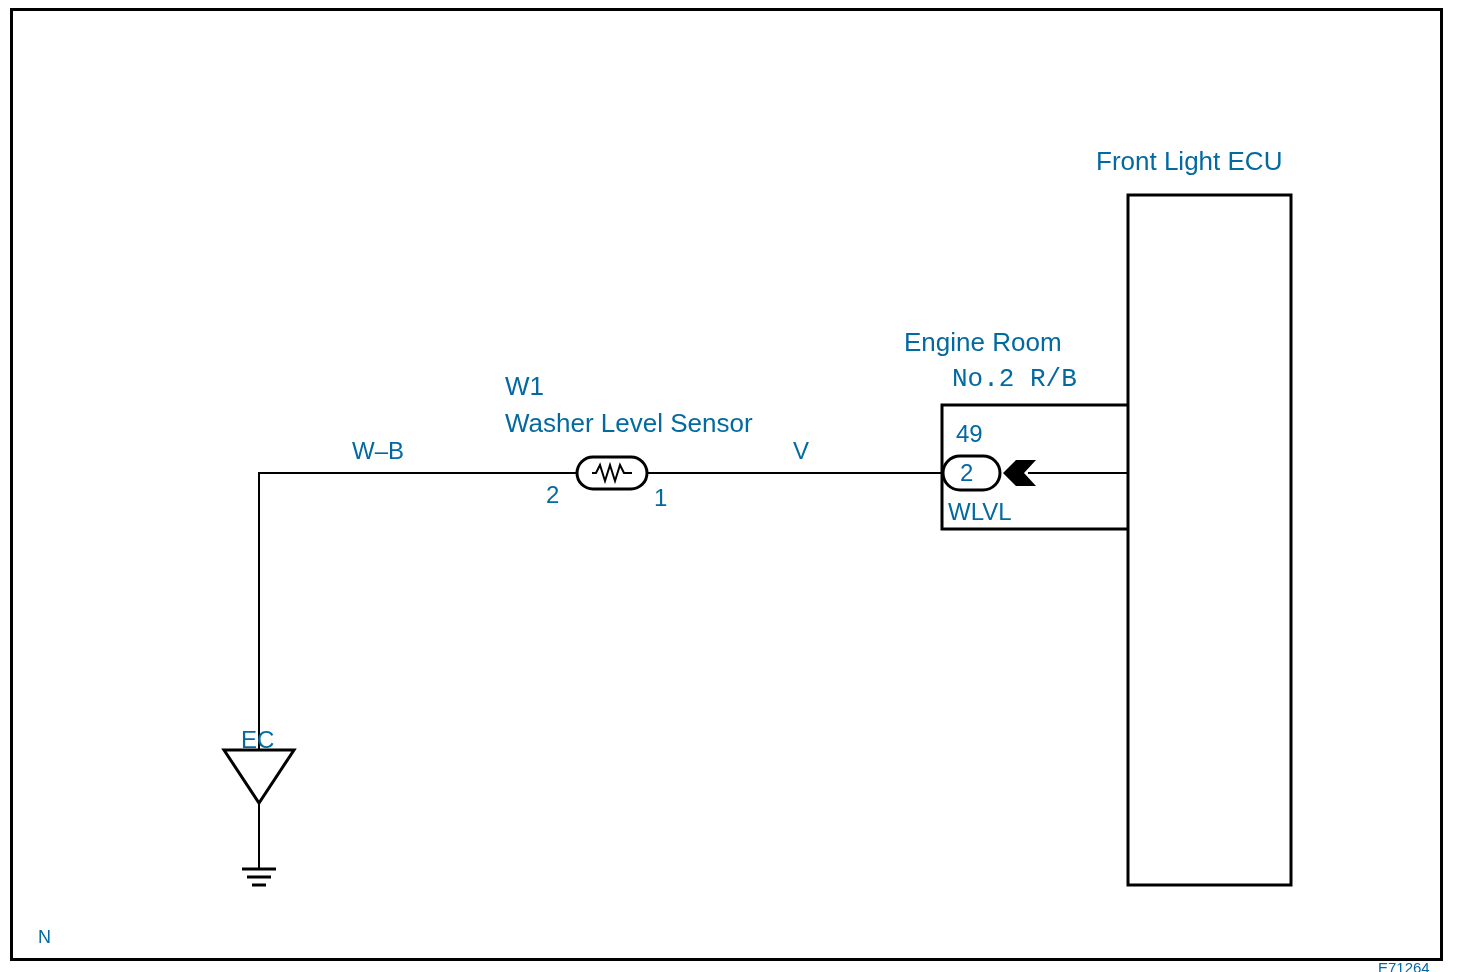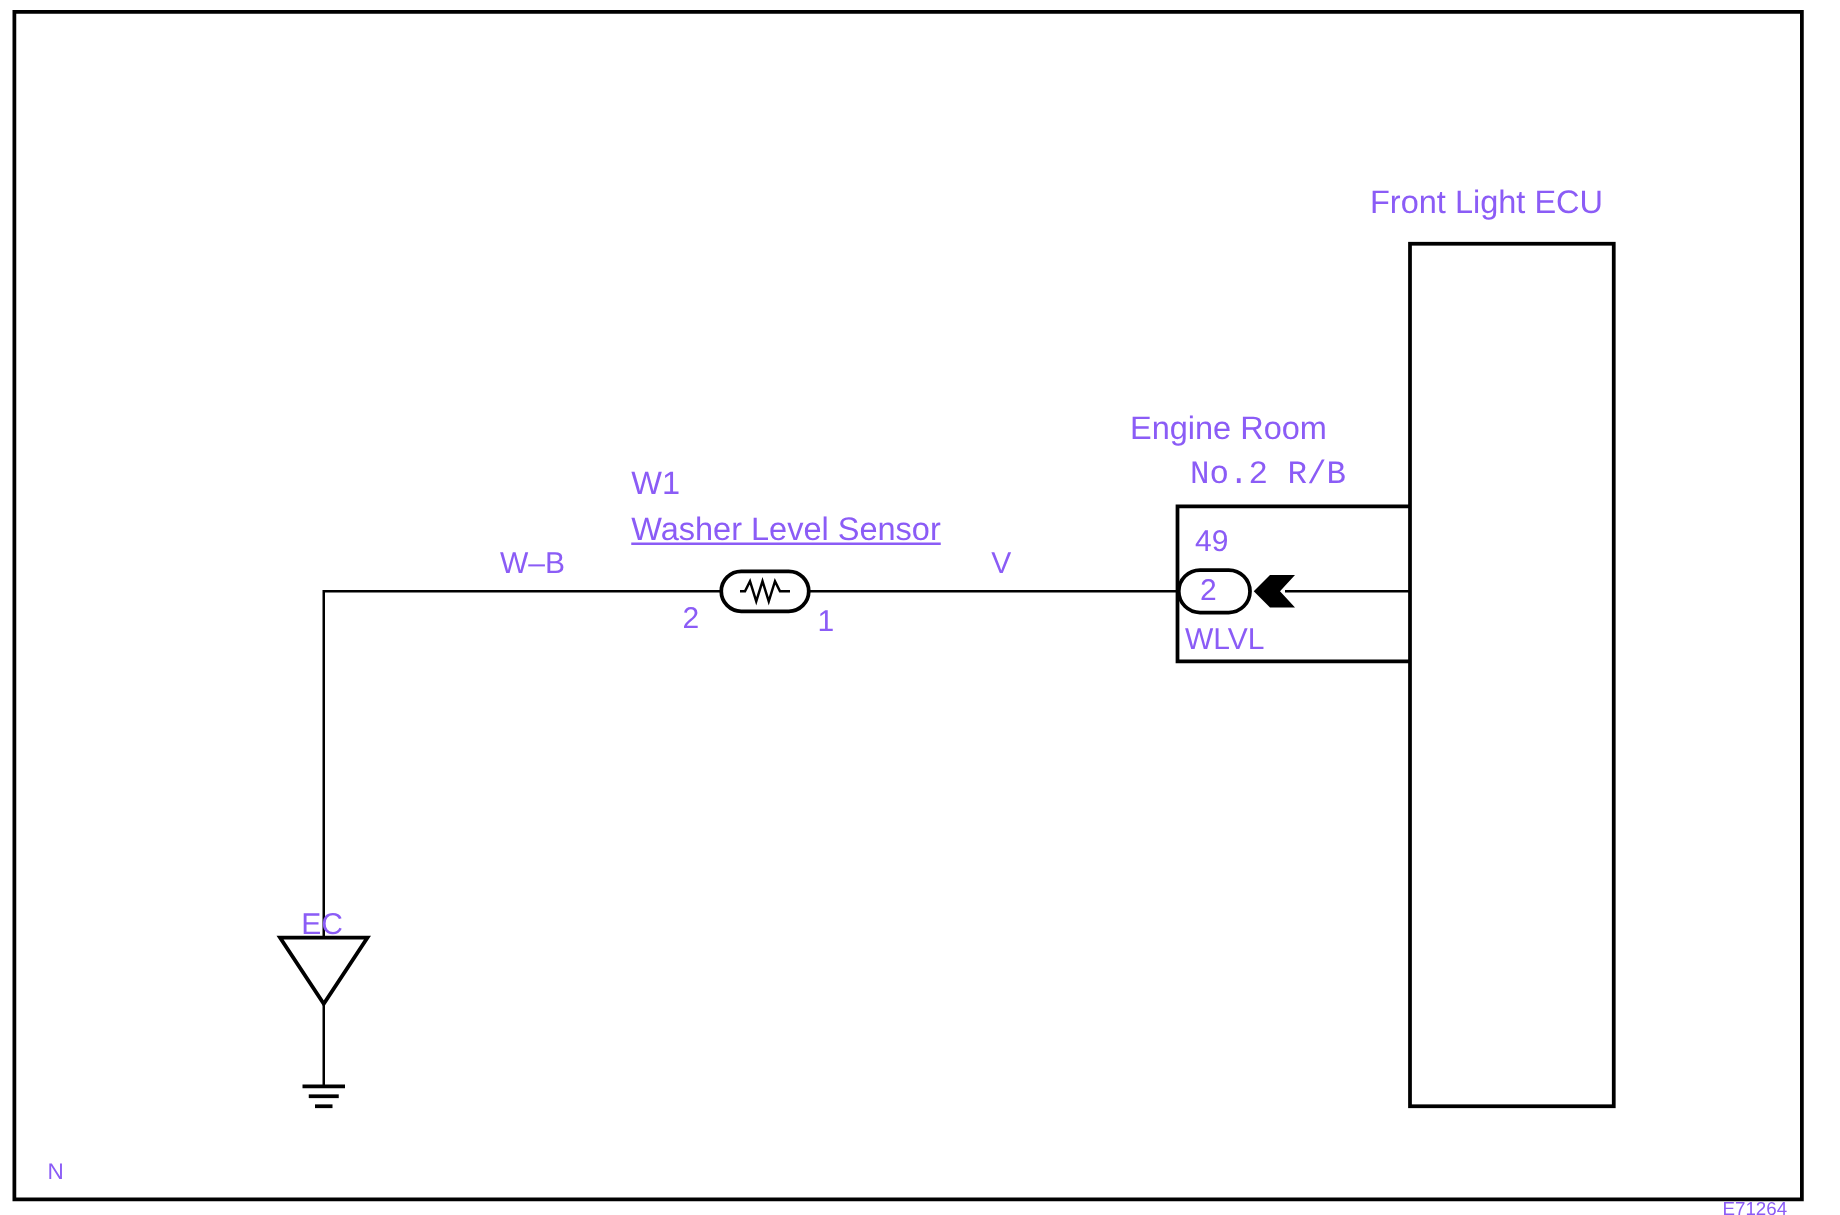--- a/index.html
+++ b/index.html
@@ -1,18 +1,18 @@
 <!DOCTYPE html>
 <html><head>
 <meta charset="utf-8">
 <style>
   html, body { margin:0; padding:0; background:#fff; }
   body { width:1472px; height:972px; position:relative; overflow:hidden; font-family:"Liberation Sans", sans-serif; color:#000; }
   svg { position:absolute; left:0; top:0; }
-  .lbl { position:absolute; font-family:"Liberation Sans", sans-serif; font-size:26px; line-height:1; white-space:nowrap; color:#8b5cf6; }
+  .lbl { position:absolute; font-family:"Liberation Sans", sans-serif; font-size:26px; line-height:1; white-space:nowrap; color:#0369a1; }
   .sm { font-size:24px; }
   .xs { font-size:18px; }
 </style>
 </head>
 <body>
 
 <svg width="1472" height="972" viewBox="0 0 1472 972">
 
   <rect x="11.5" y="9.5" width="1430" height="950" fill="none" stroke="#000" stroke-width="3"></rect>
 
@@ -46,23 +46,23 @@
 
 <div class="lbl" style="left:1096px; top:148px;">Front Light ECU</div>
 
 <div class="lbl" style="left:904px; top:329px;">Engine Room</div>
 <div class="lbl" style="left:952px; top:366px;font-family:Liberation Mono, monospace;">No.2 R/B</div>
 <div class="lbl sm" style="left:956px; top:422px;">49</div>
 <div class="lbl sm" style="left:960px; top:461px;">2</div>
 <div class="lbl sm" style="left:948px; top:500px;">WLVL</div>
 
 <div class="lbl" style="left:505px; top:373px;">W1</div>
-<div class="lbl" style="left:505px; top:410px;text-decoration:underline;">Washer Level Sensor</div>
+<div class="lbl" style="left:505px; top:410px;">Washer Level Sensor</div>
 <div class="lbl sm" style="left:546px; top:483px;">2</div>
 <div class="lbl sm" style="left:654px; top:486px;">1</div>
 
-<div class="lbl sm" style="left:352px; top:439px;margin-left:48px;">W–B</div>
+<div class="lbl sm" style="left:352px; top:439px;">W–B</div>
 <div class="lbl sm" style="left:793px; top:439px;">V</div>
 
 <div class="lbl sm" style="left:241px; top:728px;">EC</div>
 
 <div class="lbl xs" style="left:38px; top:928px;">N</div>
 <div class="lbl" style="left:1378px; top:960px; font-size:15px;">E71264</div>
 
 </body></html>

